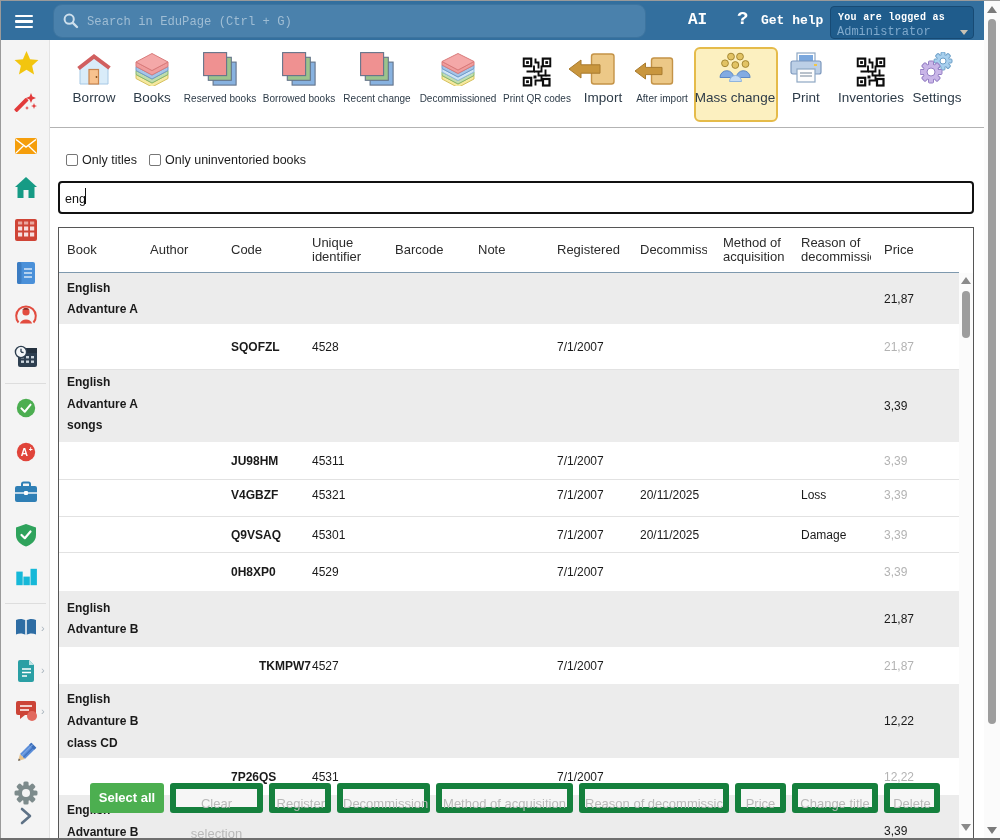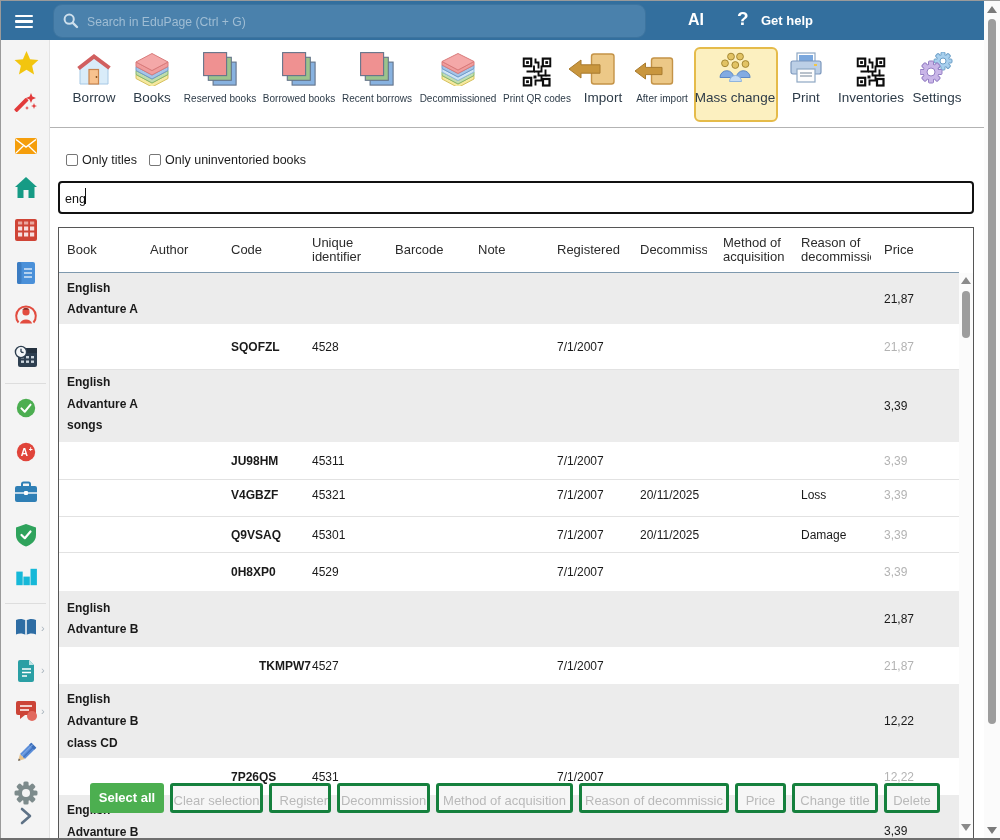--- a/index.html
+++ b/index.html
@@ -4,21 +4,21 @@
 <style>
   html,body{margin:0;padding:0;}
   body{width:1000px;height:840px;position:relative;overflow:hidden;background:#fff;
        font-family:"Liberation Sans",sans-serif;}
   .abs{position:absolute;}
   
   #frameT{left:0;top:0;width:1000px;height:1px;background:#9a9a9a;}
   #frameL{left:0;top:0;width:1px;height:840px;background:#9a9a9a;}
   #frameB{left:0;top:838px;width:1000px;height:2px;background:#6e6e6e;}
   
-  #topbar{left:1px;top:1px;width:983px;height:39px;background:#336f9e;}
+  #topbar{left:1px;top:1px;width:983px;height:39px;background:#336f9e;font-family:Liberation Mono, monospace;}
   .hbar{left:14px;width:18px;height:2.3px;background:#fff;border-radius:1px;}
   #searchpill{left:52px;top:3px;width:593px;height:34px;background:#4a81ac;border-radius:9px;border:1px solid #3d749f;box-sizing:border-box;}
   #searchtxt{left:86px;top:14px;color:#9fbdd4;font-size:12.2px;}
   #ai{left:687px;top:10px;width:28px;text-align:left;color:#ffffff;font-size:16px;font-weight:bold;}
   #qm{left:736px;top:7px;color:#fff;font-size:19px;font-weight:bold;}
   #gethelp{left:760px;top:12px;color:#fff;font-size:13px;font-weight:bold;}
   #logged{left:829px;top:5px;width:144px;height:33px;background:#1f5c8c;border:1px solid #174a74;border-radius:4px;box-sizing:border-box;}
   #logged .l1{position:absolute;left:7px;top:5px;color:#fff;font-size:10px;font-weight:bold;letter-spacing:0.3px;}
   #logged .l2{position:absolute;left:6px;top:17.5px;color:#7fa9cc;font-size:12px;}
   #logged .arr{position:absolute;left:129px;top:22.5px;width:0;height:0;border-left:4.5px solid transparent;border-right:4.5px solid transparent;border-top:5.5px solid #c9c2b4;}
@@ -53,38 +53,43 @@
   .gray{background:#ececec;}
   .rdiv{position:absolute;left:0;width:900px;height:1px;background:#e2e2e2;}
   .bt{font-weight:bold;font-size:12px;color:#1a1a1a;}
   .tv{font-size:12px;color:#1a1a1a;}
   .tg{font-size:12px;color:#b3b3b3;}
   .cell{position:absolute;white-space:nowrap;}
   
   #isb{position:absolute;left:900px;top:45px;width:14px;height:565px;background:#fbfbfb;}
   
   .bbtn{position:absolute;top:783px;height:30px;border-radius:3px;font-size:13px;line-height:30px;text-align:center;box-sizing:border-box;}
-  .bdis{background:#f6f6f6;border:3px solid #15803d;color:#b9b9b9;}
+  .bdis{background:#f6f6f6;border:6px solid #15803d;color:#b9b9b9;}
 </style>
 </head>
 <body>
 
 <div class="abs" id="topbar">
   <div class="abs hbar" style="top:14px;"></div>
   <div class="abs hbar" style="top:19.3px;"></div>
   <div class="abs hbar" style="top:24.6px;"></div>
   <div class="abs" id="searchpill"></div>
   <svg class="abs" style="left:61px;top:11px;" width="18" height="18" viewBox="0 0 18 18">
     <circle cx="7.2" cy="7.2" r="4.6" fill="none" stroke="#cddfec" stroke-width="2"></circle>
     <line x1="10.8" y1="10.8" x2="15" y2="15" stroke="#cddfec" stroke-width="2.4" stroke-linecap="round"></line>
   </svg>
   <div class="abs" id="searchtxt">Search in EduPage (Ctrl + G)</div>
   <div class="abs" id="ai">AI</div>
   <div class="abs" id="qm">?</div>
   <div class="abs" id="gethelp">Get help</div>
+  <div class="abs" id="logged">
+    <div class="l1">You are logged as</div>
+    <div class="l2">Administrator</div>
+    <div class="arr"></div>
+  </div>
 </div>
 
 <div class="abs" id="wsb">
   <div class="abs tri-up" style="left:3px;top:5px;"></div>
   <div class="abs sbthumb" style="left:4px;top:18px;width:8px;height:705px;"></div>
   <div class="abs tri-dn" style="left:3px;top:826px;"></div>
 </div>
 
 <div class="abs" id="sidebar">
 
@@ -283,21 +288,21 @@
     </svg>
     <div class="lb lbS">Borrowed books</div>
   </div>
 
   <div class="tbtn" style="left:327px;top:12px;">
     <svg class="ic" width="34" height="34" viewBox="0 0 34 34">
       <rect x="10.1" y="10.1" width="23" height="23" fill="#88b2e0" stroke="#64748a" stroke-width="1.1"></rect>
       <rect x="5.3" y="5.3" width="23" height="23" fill="#9cc38c" stroke="#64748a" stroke-width="1.1"></rect>
       <rect x="0.6" y="0.6" width="23" height="23" fill="#ef9191" stroke="#64748a" stroke-width="1.1"></rect>
     </svg>
-    <div class="lb lbS">Recent borrows</div>
+    <div class="lb lbS">Recent change</div>
   </div>
 
   <div class="tbtn" style="left:408px;top:12px;">
     <svg class="ic" width="36" height="34" viewBox="0 0 36 34">
       <polygon points="2,23.5 18,32 34,23.5 34,27 18,35.5 2,27" fill="#f5e9a0" stroke="#d6c05e" stroke-width="1"></polygon>
       <polygon points="2,20 18,28.5 34,20 34,23.5 18,32 2,23.5" fill="#c2ddb2" stroke="#85b86d" stroke-width="1"></polygon>
       <polygon points="2,16.5 18,25 34,16.5 34,20 18,28.5 2,20" fill="#cfe4f5" stroke="#93bbdd" stroke-width="1"></polygon>
       <polygon points="2,13 18,21.5 34,13 34,16.5 18,25 2,16.5" fill="#a5c4e8" stroke="#6f9cc9" stroke-width="1"></polygon>
       <polygon points="2,9.5 18,18 34,9.5 34,13 18,21.5 2,13" fill="#f09c9c" stroke="#d97b7b" stroke-width="1"></polygon>
       <polygon points="18,1.5 34,9.5 18,18 2,9.5" fill="#f4a8a8" stroke="#d97b7b" stroke-width="1"></polygon>

